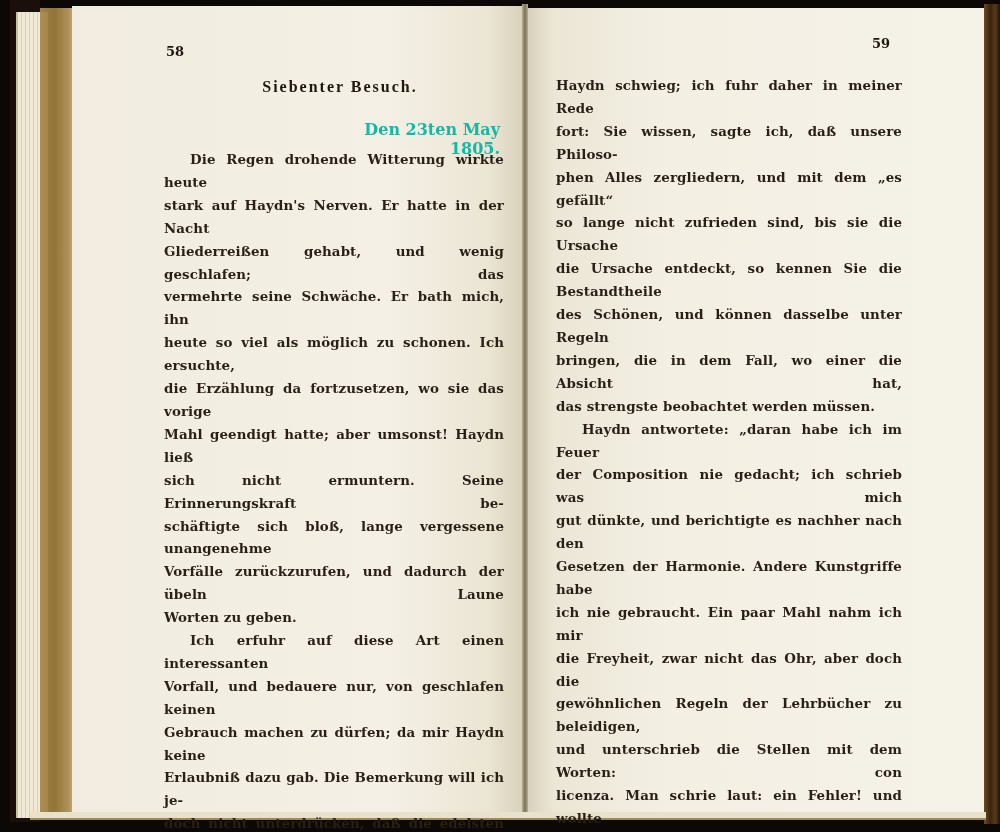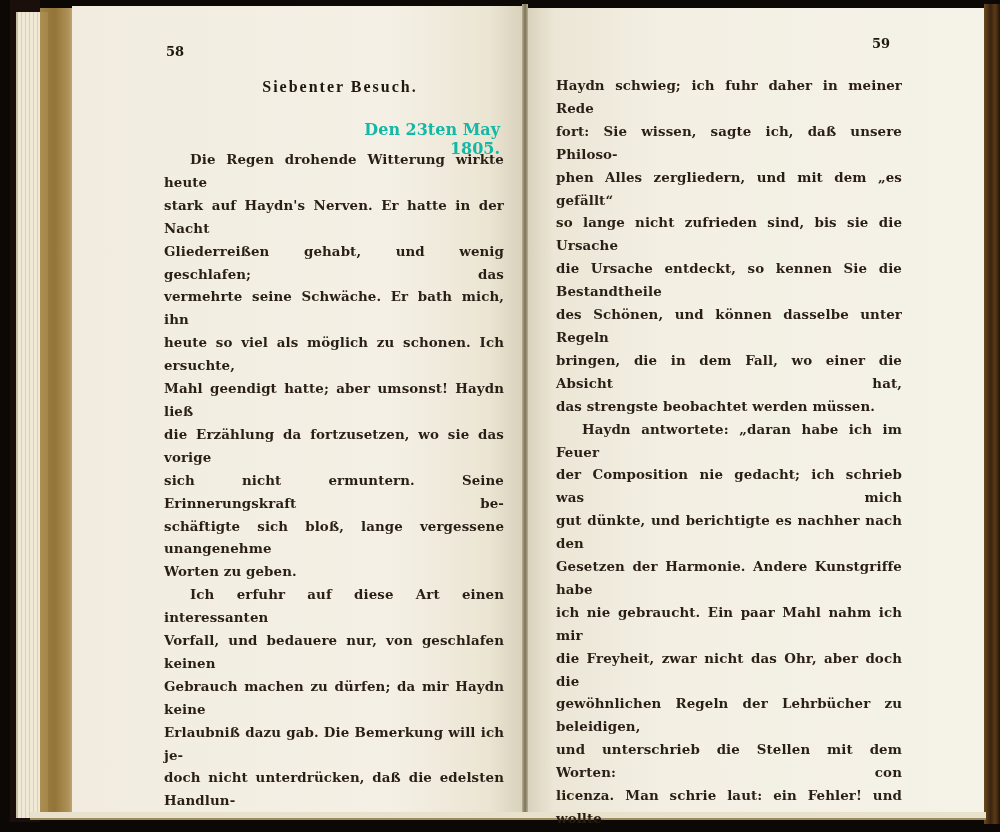--- a/index.html
+++ b/index.html
@@ -89,24 +89,25 @@
 
   <div class="page-num" style="left:166px; top:44px;">58</div>
   <div class="chapter-title">Siebenter Besuch.</div>
   <div class="dateline">Den 23ten May 1805.</div>
   <div class="text" id="left-text" style="left:164px; top:148px; width:340px;">
       <p class="indent">Die Regen drohende Witterung wirkte heute</p>
       <p>stark auf Haydn's Nerven. Er hatte in der Nacht</p>
       <p>Gliederreißen gehabt, und wenig geschlafen; das</p>
       <p>vermehrte seine Schwäche.   Er bath mich, ihn</p>
       <p>heute so viel als möglich zu schonen. Ich ersuchte,</p>
+      <p>die Erzählung da fortzusetzen, wo sie das vorige</p>
       <p>Mahl geendigt hatte; aber umsonst! Haydn ließ</p>
-      <p>die Erzählung da fortzusetzen, wo sie das vorige</p>
       <p>sich nicht ermuntern.   Seine Erinnerungskraft be-</p>
       <p>schäftigte sich bloß, lange vergessene unangenehme</p>
+      <p>Vorfälle zurückzurufen, und dadurch der übeln Laune</p>
       <p class="last">Worten zu geben.</p>
       <p class="indent">Ich erfuhr auf diese Art einen interessanten</p>
       <p>Vorfall, und bedauere nur, von geschlafen keinen</p>
       <p>Gebrauch machen zu dürfen; da mir Haydn keine</p>
       <p>Erlaubniß dazu gab.   Die Bemerkung will ich je-</p>
       <p>doch nicht unterdrücken, daß die edelsten Handlun-</p>
     </div>
 
   <div class="page-num" style="left:872px; top:36px;">59</div>
   <div class="text" id="right-text" style="left:556px; top:74px; width:346px;">

